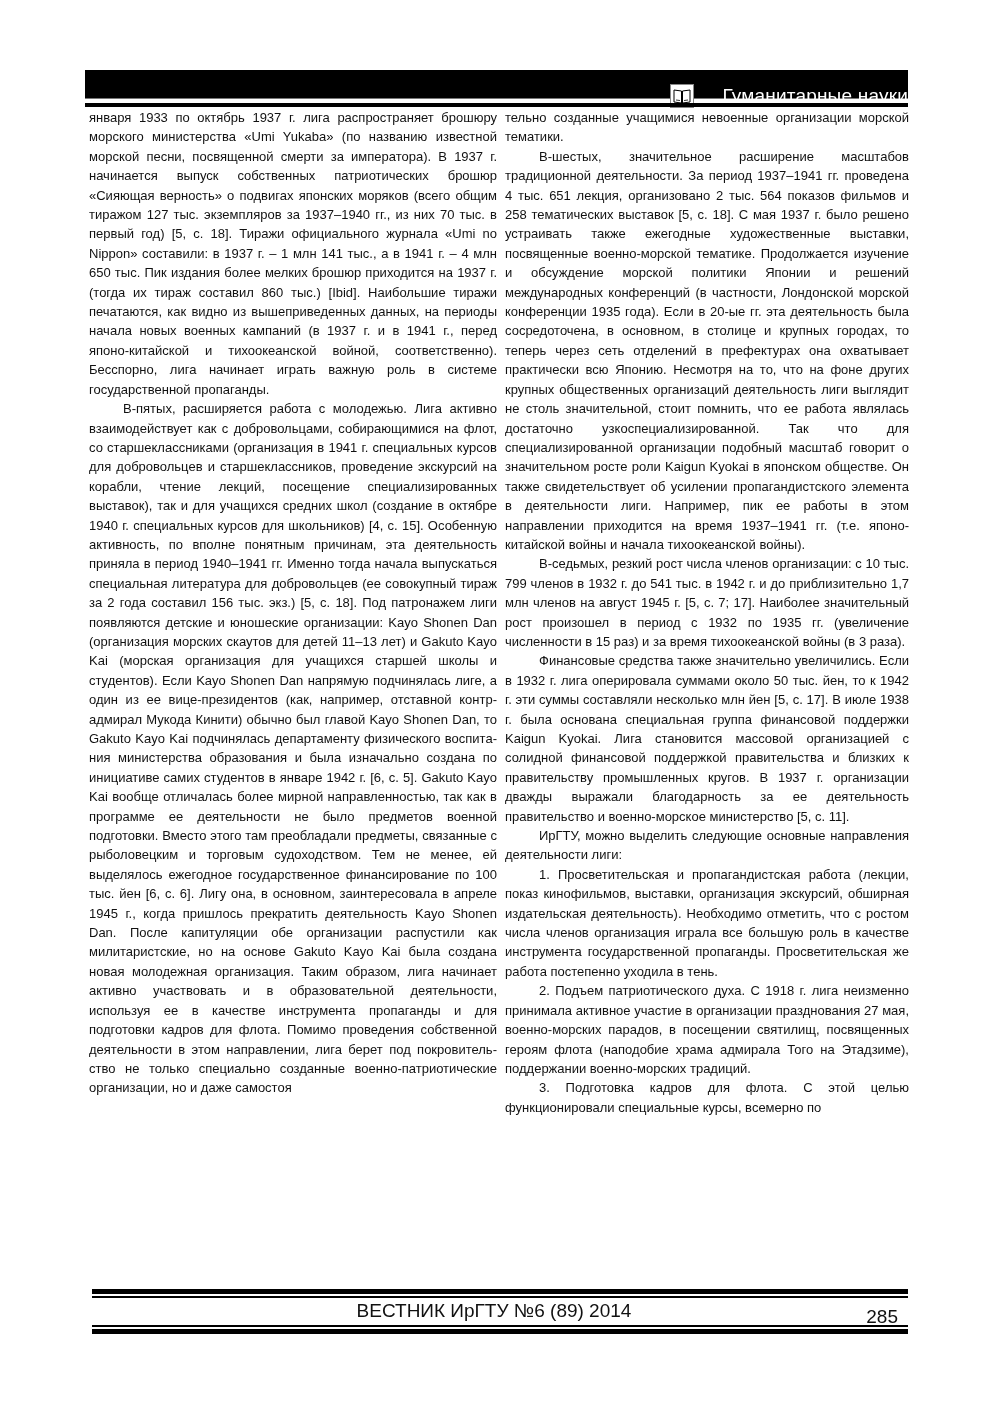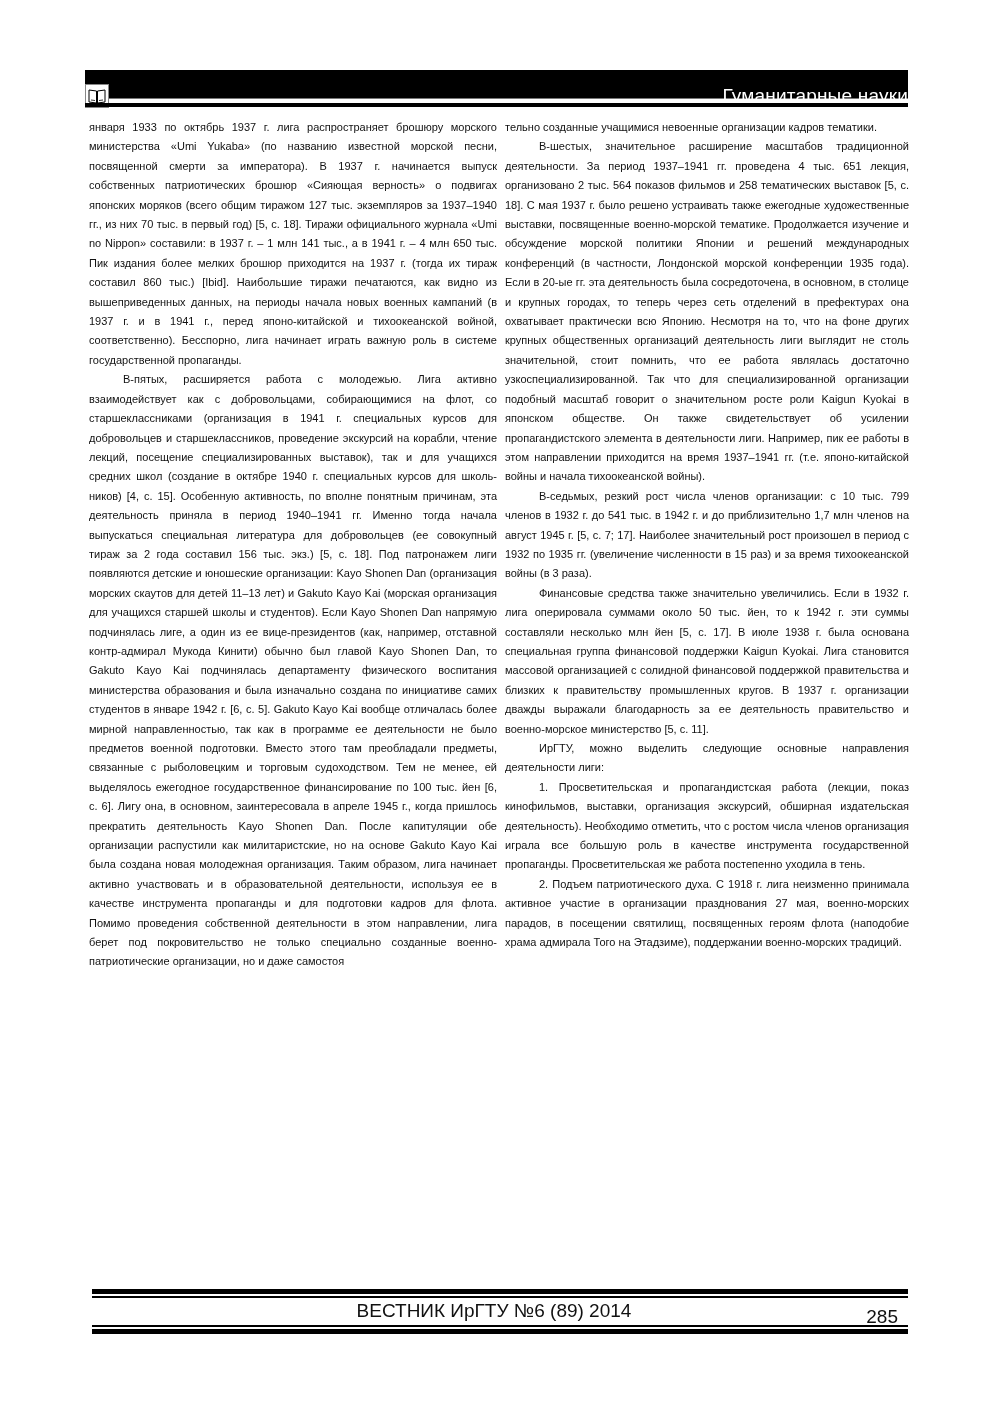--- a/index.html
+++ b/index.html
@@ -1,22 +1,22 @@
 <!DOCTYPE html>
 <html><head>
 <meta charset="utf-8">
 <style>
   html, body { margin:0; padding:0; background:#ffffff; }
   body { width:993px; height:1404px; position:relative; overflow:hidden; font-family:"Liberation Sans", sans-serif; color:#111; }
   .header-bar { position:absolute; left:85px; top:70px; width:823px; height:28px; background:#000; border-bottom:1px solid #777; }
-  .header-inner { position:absolute; left:0; right:0; top:0; bottom:0; display:flex; align-items:center; justify-content:space-between;margin-top:24px; }
+  .header-inner { position:absolute; left:0; right:0; top:0; bottom:0; display:flex; align-items:center; justify-content:flex-end;margin-top:24px; }
   .header-icon { width:22px; height:22px; background:#fff; border:1px solid #888; margin-right:28px; display:flex; align-items:center; justify-content:center; }
   .header-title { color:#fff; font-size:19px; letter-spacing:0.2px; }
   .header-rule { position:absolute; left:85px; top:103px; width:823px; height:4px; background:#000; }
-  .col { position:absolute; top:118px; width:408px; font-size:11px; line-height:19.4px; text-align:justify; hyphens:manual; }
+  .col { position:absolute; top:108px; width:408px; font-size:13px; line-height:19.4px; text-align:justify; hyphens:manual; }
   .col-left { left:89px; }
   .col-right { left:505px; width:404px; }
   .col p { margin:0; }
   .col p.indent { text-indent:34px; }
   .footer-rule-thick { position:absolute; left:92px; width:816px; height:5px; background:#000; }
   .footer-rule-thin { position:absolute; left:92px; width:816px; height:2px; background:#000; }
   .footer-text { position:absolute; left:92px; width:816px; top:1300px; height:24px; font-size:19px; }
   .footer-journal { position:absolute; left:0; right:12px; text-align:center; top:0; }
   .footer-page { position:absolute; right:10px; top:6px; }
 </style>
@@ -37,27 +37,28 @@
   </div>
 </div>
 <div class="header-rule"></div>
 
 <div class="col col-left">
   <p>января 1933 по октябрь 1937 г. лига распространяет брошюру морского министерства «Umi Yukaba» (по названию известной морской песни, посвященной смерти за императора). В 1937 г. начинается выпуск собственных патриотических брошюр «Сияющая вер­ность» о подвигах японских моряков (всего общим тиражом 127 тыс. экземпляров за 1937–1940 гг., из них 70 тыс. в первый год) [5, с. 18]. Тиражи официального журнала «Umi no Nippon» составили: в 1937 г. – 1 млн 141 тыс., а в 1941 г. – 4 млн 650 тыс. Пик издания бо­лее мелких брошюр приходится на 1937 г. (тогда их тираж составил 860 тыс.) [Ibid]. Наибольшие тиражи печатаются, как видно из вышеприведенных данных, на периоды начала новых военных кампаний (в 1937 г. и в 1941 г., перед японо-китайской и тихоокеанской войной, соответственно). Бесспорно, лига начинает играть важную роль в системе государственной пропа­ганды.</p>
   <p class="indent">В-пятых, расширяется работа с молодежью. Лига активно взаимодействует как с добровольцами, соби­рающимися на флот, со старшеклассниками (органи­зация в 1941 г. специальных курсов для добровольцев и старшеклассников, проведение экскурсий на кораб­ли, чтение лекций, посещение специализированных выставок), так и для учащихся средних школ (созда­ние в октябре 1940 г. специальных курсов для школь­ников) [4, с. 15]. Особенную активность, по вполне понятным причинам, эта деятельность приняла в пе­риод 1940–1941 гг. Именно тогда начала выпускаться специальная литература для добровольцев (ее сово­купный тираж за 2 года составил 156 тыс. экз.) [5, с. 18]. Под патронажем лиги появляются детские и юно­шеские организации: Kayo Shonen Dan (организация морских скаутов для детей 11–13 лет) и Gakuto Kayo Kai (морская организация для учащихся старшей шко­лы и студентов). Если Kayo Shonen Dan напрямую подчинялась лиге, а один из ее вице-президентов (как, например, отставной контр-адмирал Мукода Кинити) обычно был главой Kayo Shonen Dan, то Gakuto Kayo Kai подчинялась департаменту физического воспита­ния министерства образования и была изначально создана по инициативе самих студентов в январе 1942 г. [6, с. 5]. Gakuto Kayo Kai вообще отличалась более мирной направленностью, так как в программе ее дея­тельности не было предметов военной подготовки. Вместо этого там преобладали предметы, связанные с рыболовецким и торговым судоходством. Тем не ме­нее, ей выделялось ежегодное государственное фи­нансирование по 100 тыс. йен [6, с. 6]. Лигу она, в ос­новном, заинтересовала в апреле 1945 г., когда при­шлось прекратить деятельность Kayo Shonen Dan. После капитуляции обе организации распустили как милитаристские, но на основе Gakuto Kayo Kai была создана новая молодежная организация. Таким обра­зом, лига начинает активно участвовать и в образова­тельной деятельности, используя ее в качестве ин­струмента пропаганды и для подготовки кадров для флота. Помимо проведения собственной деятельно­сти в этом направлении, лига берет под покровитель­ство не только специально созданные военно-патриотические организации, но и даже самостоя­</p>
 </div>
 
 <div class="col col-right">
-  <p>тельно созданные учащимися невоенные организации кадров тематики.</p>
+  <p>тельно созданные учащимися невоенные организации морской тематики.</p>
   <p class="indent">В-шестых, значительное расширение масштабов традиционной деятельности. За период 1937–1941 гг. проведена 4 тыс. 651 лекция, организовано 2 тыс. 564 показов фильмов и 258 тематических выставок [5, с. 18]. С мая 1937 г. было решено устраивать также еже­годные художественные выставки, посвященные во­енно-морской тематике. Продолжается изучение и обсуждение морской политики Японии и решений международных конференций (в частности, Лондон­ской морской конференции 1935 года). Если в 20-ые гг. эта деятельность была сосредоточена, в основном, в столице и крупных городах, то теперь через сеть отделений в префектурах она охватывает практически всю Японию. Несмотря на то, что на фоне других крупных общественных организаций деятельность лиги выглядит не столь значительной, стоит помнить, что ее работа являлась достаточно узкоспециализи­рованной. Так что для специализированной организа­ции подобный масштаб говорит о значительном росте роли Kaigun Kyokai в японском обществе. Он также свидетельствует об усилении пропагандистского эле­мента в деятельности лиги. Например, пик ее работы в этом направлении приходится на время 1937–1941 гг. (т.е. японо-китайской войны и начала тихоокеан­ской войны).</p>
   <p class="indent">В-седьмых, резкий рост числа членов организа­ции: с 10 тыс. 799 членов в 1932 г. до 541 тыс. в 1942 г. и до приблизительно 1,7 млн членов на август 1945 г. [5, с. 7; 17]. Наиболее значительный рост произошел в период с 1932 по 1935 гг. (увеличение численности в 15 раз) и за время тихоокеанской войны (в 3 раза).</p>
   <p class="indent">Финансовые средства также значительно увели­чились. Если в 1932 г. лига оперировала суммами около 50 тыс. йен, то к 1942 г. эти суммы составляли несколько млн йен [5, с. 17]. В июле 1938 г. была ос­нована специальная группа финансовой поддержки Kaigun Kyokai. Лига становится массовой организаци­ей с солидной финансовой поддержкой правительства и близких к правительству промышленных кругов. В 1937 г. организации дважды выражали благодарность за ее деятельность правительство и военно-морское министерство [5, с. 11].</p>
   <p class="indent">ИрГТУ, можно выделить следующие основные направления деятельности лиги:</p>
   <p class="indent">1. Просветительская и пропагандистская работа (лекции, показ кинофильмов, выставки, организация экскурсий, обширная издательская деятельность). Необходимо отметить, что с ростом числа членов ор­ганизация играла все большую роль в качестве ин­струмента государственной пропаганды. Просвети­тельская же работа постепенно уходила в тень.</p>
   <p class="indent">2. Подъем патриотического духа. С 1918 г. лига неизменно принимала активное участие в организации празднования 27 мая, военно-морских парадов, в по­сещении святилищ, посвященных героям флота (наподобие храма адмирала Того на Этадзиме), под­держании военно-морских традиций.</p>
+  <p class="indent">3. Подготовка кадров для флота. С этой целью функционировали специальные курсы, всемерно по­</p>
 </div>
 
 <div class="footer-rule-thick" style="top:1289px;"></div>
 <div class="footer-rule-thin" style="top:1296px;"></div>
 <div class="footer-text">
   <span class="footer-journal">ВЕСТНИК ИрГТУ №6 (89) 2014</span>
   <span class="footer-page">285</span>
 </div>
 <div class="footer-rule-thin" style="top:1325px;"></div>
 <div class="footer-rule-thick" style="top:1329px;"></div>

